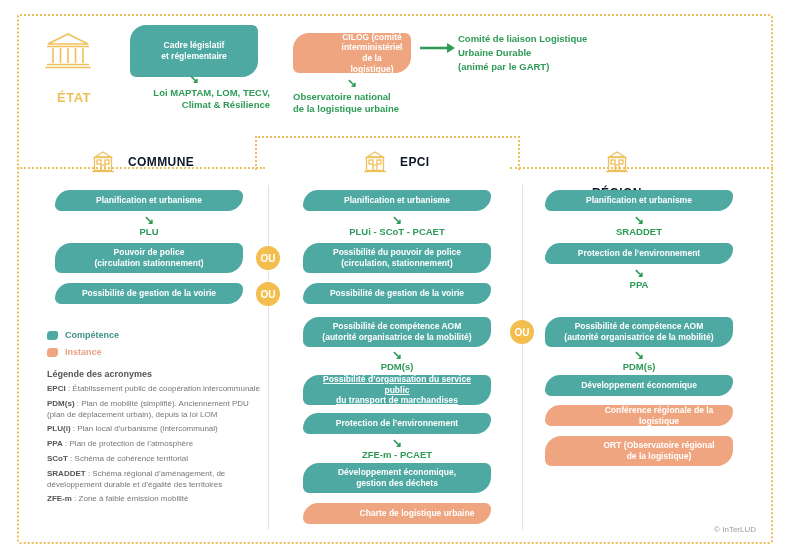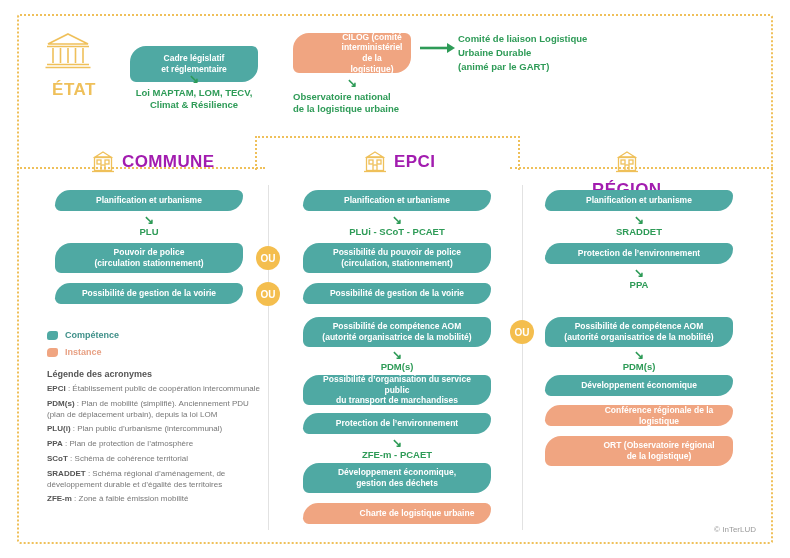--- a/index.html
+++ b/index.html
@@ -23,22 +23,22 @@
     box-sizing:border-box;
     border:2px dotted #EFC05A;
     border-radius:3px;
   }
 
   
   .etat-block{
     position:absolute;left:44px;top:30px;width:60px;text-align:center;
   }
   .etat-label{
-    color:#EFC05A;font-size:17px;font-weight:bold;letter-spacing:.5px;
-    margin-top:6px;
+    color:#EFC05A;font-size:13px;font-weight:bold;letter-spacing:.5px;
+    margin-top:16px;
   }
 
   
   .pill{
     box-sizing:border-box;
     border-radius:16px 6px 16px 6px;
     color:#ffffff;
     font-size:8.5px;
     font-weight:bold;
     display:flex;
@@ -64,22 +64,22 @@
   .abs{position:absolute;}
 
   
   .col-dotted{
     position:absolute;
     box-sizing:border-box;
     border:2px dotted #EFC05A;
   }
   .head{
     position:absolute;
-    display:flex;align-items:center;gap:6px;
-    color:#a21caf;font-size:17px;font-weight:bold;letter-spacing:.4px;
+    display:flex;align-items:center;gap:12px;
+    color:#0f172a;font-size:12px;font-weight:bold;letter-spacing:.4px;
   }
 
   
   .vsep{
     position:absolute;width:1px;background:#E2E2E2;
   }
 
   
   .ou{
     position:absolute;
@@ -134,25 +134,25 @@
           <line x1="31.5" y1="18" x2="31.5" y2="33"></line>
           <line x1="39" y1="18" x2="39" y2="33"></line>
           <line x1="3" y1="34.5" x2="45" y2="34.5"></line>
           <line x1="1.5" y1="37.5" x2="46.5" y2="37.5"></line>
         </g>
       </svg>
     </span>
     <div class="etat-label">ÉTAT</div>
   </div>
 
-  <div class="pill teal abs" style="left:130px;top:46px;width:128px;height:36px;">
+  <div class="pill teal abs" style="left:130px;top:25px;width:128px;height:52px;">
     <span class="ml">Cadre législatif<br>et réglementaire</span>
   </div>
   <div class="arrow abs" style="left:130px;top:73px;width:128px;">↘</div>
-  <div class="gtext abs" style="left:118px;top:87px;width:152px;">Loi MAPTAM, LOM, TECV,<br>Climat &amp; Résilience</div>
+  <div class="gtext abs" style="left:118px;top:87px;width:152px;text-align:right;">Loi MAPTAM, LOM, TECV,<br>Climat &amp; Résilience</div>
 
   <div class="pill orange abs" style="left:293px;top:33px;width:118px;height:40px;">
     <span>CILOG (comité<br>interministériel<br>de la logistique)</span>
   </div>
   <div class="arrow abs" style="left:293px;top:77px;width:118px;">↘</div>
   <div class="gtext abs" style="left:293px;top:91px;width:190px;text-align:left;">Observatoire national<br>de la logistique urbaine</div>
 
   <div class="abs" style="left:420px;top:41px;width:36px;height:14px;">
     <svg width="36" height="14" viewBox="0 0 36 14">
       <line x1="0" y1="7" x2="28" y2="7" stroke="#2E9B57" stroke-width="2.6"></line>
@@ -253,21 +253,21 @@
   <div class="pill teal abs" style="left:303px;top:283px;width:188px;height:21px;">
     <span>Possibilité de gestion de la voirie</span>
   </div>
 
   <div class="pill teal abs" style="left:303px;top:317px;width:188px;height:30px;">
     <span>Possibilité de compétence AOM<br>(autorité organisatrice de la mobilité)</span>
   </div>
   <div class="arrow abs" style="left:303px;top:349px;width:188px;">↘</div>
   <div class="gtext abs" style="left:303px;top:361px;width:188px;">PDM(s)</div>
 
-  <div class="pill teal abs" style="left:303px;top:375px;width:188px;height:30px;">
+  <div class="pill teal abs" style="left:303px;top:375px;width:188px;height:30px;text-decoration:underline;">
     <span>Possibilité d’organisation du service public<br>du transport de marchandises</span>
   </div>
 
   <div class="pill teal abs" style="left:303px;top:413px;width:188px;height:21px;">
     <span>Protection de l’environnement</span>
   </div>
   <div class="arrow abs" style="left:303px;top:437px;width:188px;">↘</div>
   <div class="gtext abs" style="left:303px;top:449px;width:188px;">ZFE-m - PCAET</div>
 
   <div class="pill teal abs" style="left:303px;top:463px;width:188px;height:30px;">
@@ -315,21 +315,21 @@
     </div>
     <div class="legend-row">
       <span class="swatch sw-orange"></span>
       <span class="legend-label orange">Instance</span>
     </div>
 
     <div class="acro-title">Légende des acronymes</div>
 
     <div class="acro"><b>EPCI</b><span> : Établissement public de coopération intercommunale</span></div>
     <div class="acro"><b>PDM(s)</b><span> : Plan de mobilité (simplifié). Anciennement PDU (plan de déplacement urbain), depuis la loi LOM</span></div>
-    <div class="acro"><b>PLU(i)</b><span> : Plan public d’urbanisme (intercommunal)</span></div>
+    <div class="acro"><b>PLU(i)</b><span> : Plan local d’urbanisme (intercommunal)</span></div>
     <div class="acro"><b>PPA</b><span> : Plan de protection de l’atmosphère</span></div>
     <div class="acro"><b>SCoT</b><span> : Schéma de cohérence territorial</span></div>
     <div class="acro"><b>SRADDET</b><span> : Schéma régional d’aménagement, de développement durable et d’égalité des territoires</span></div>
     <div class="acro"><b>ZFE-m</b><span> : Zone à faible émission mobilité</span></div>
   </div>
 
   <div class="footer">© InTerLUD</div>
 
 </div>
 

